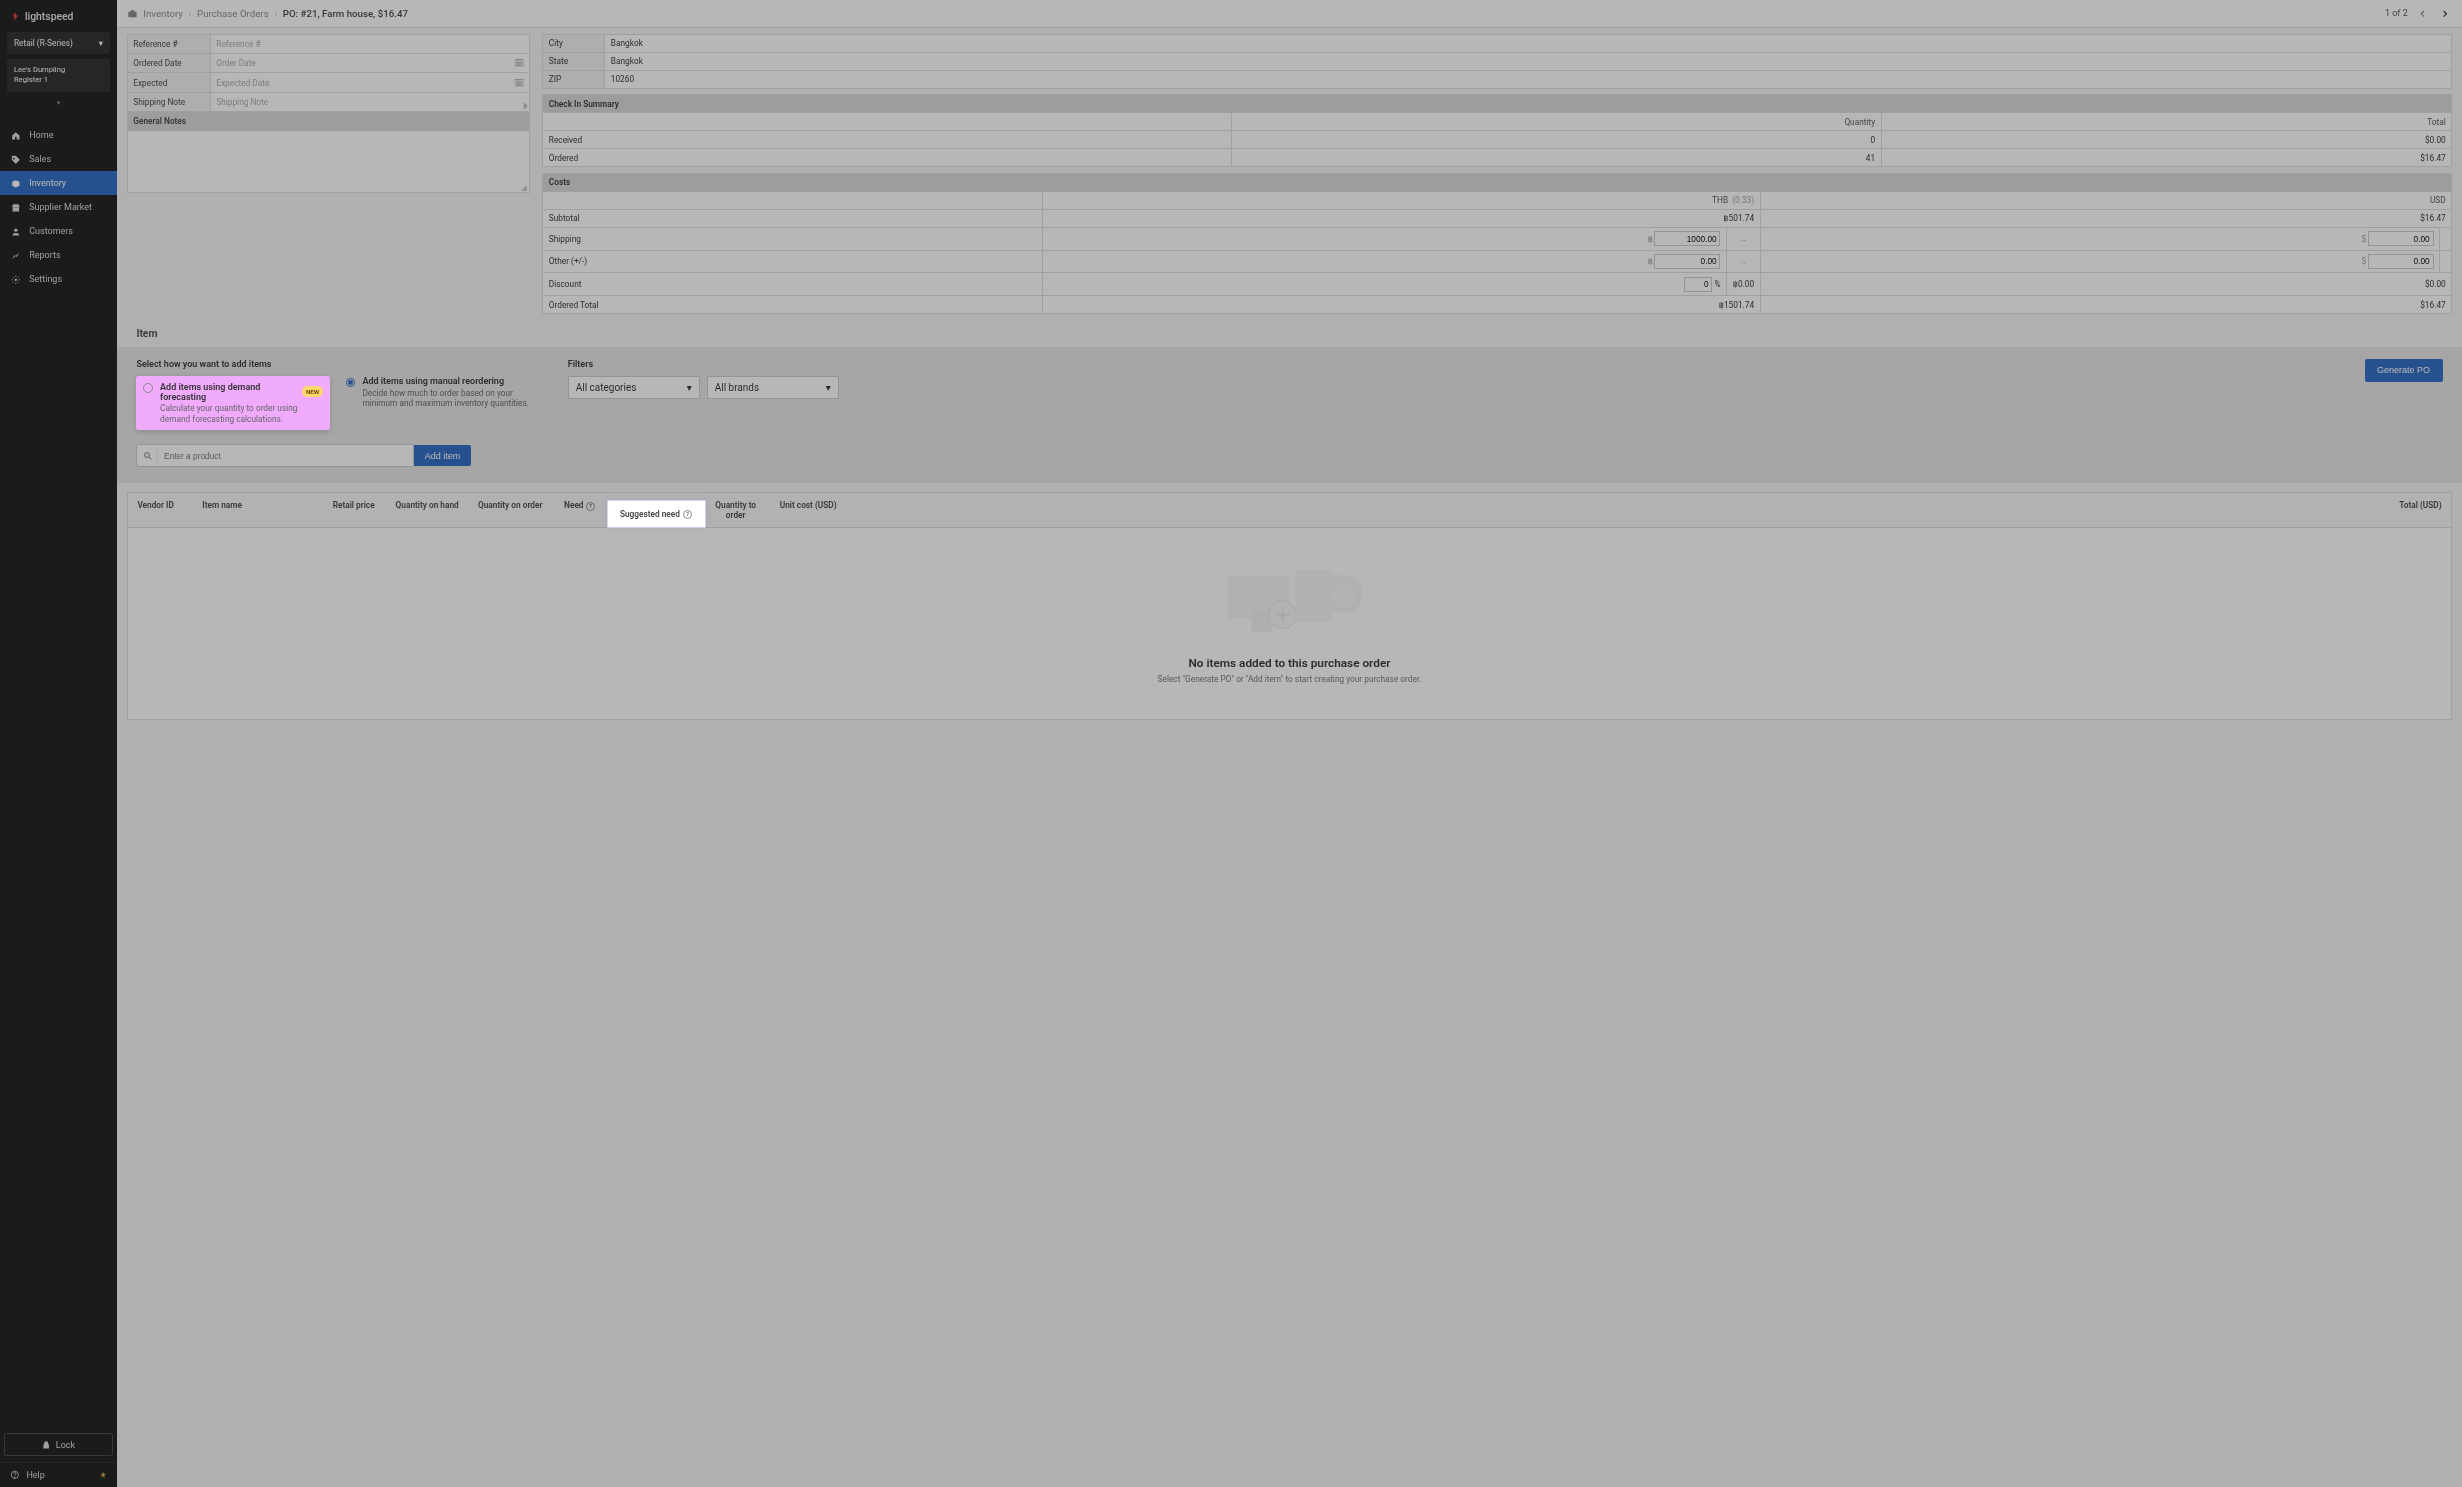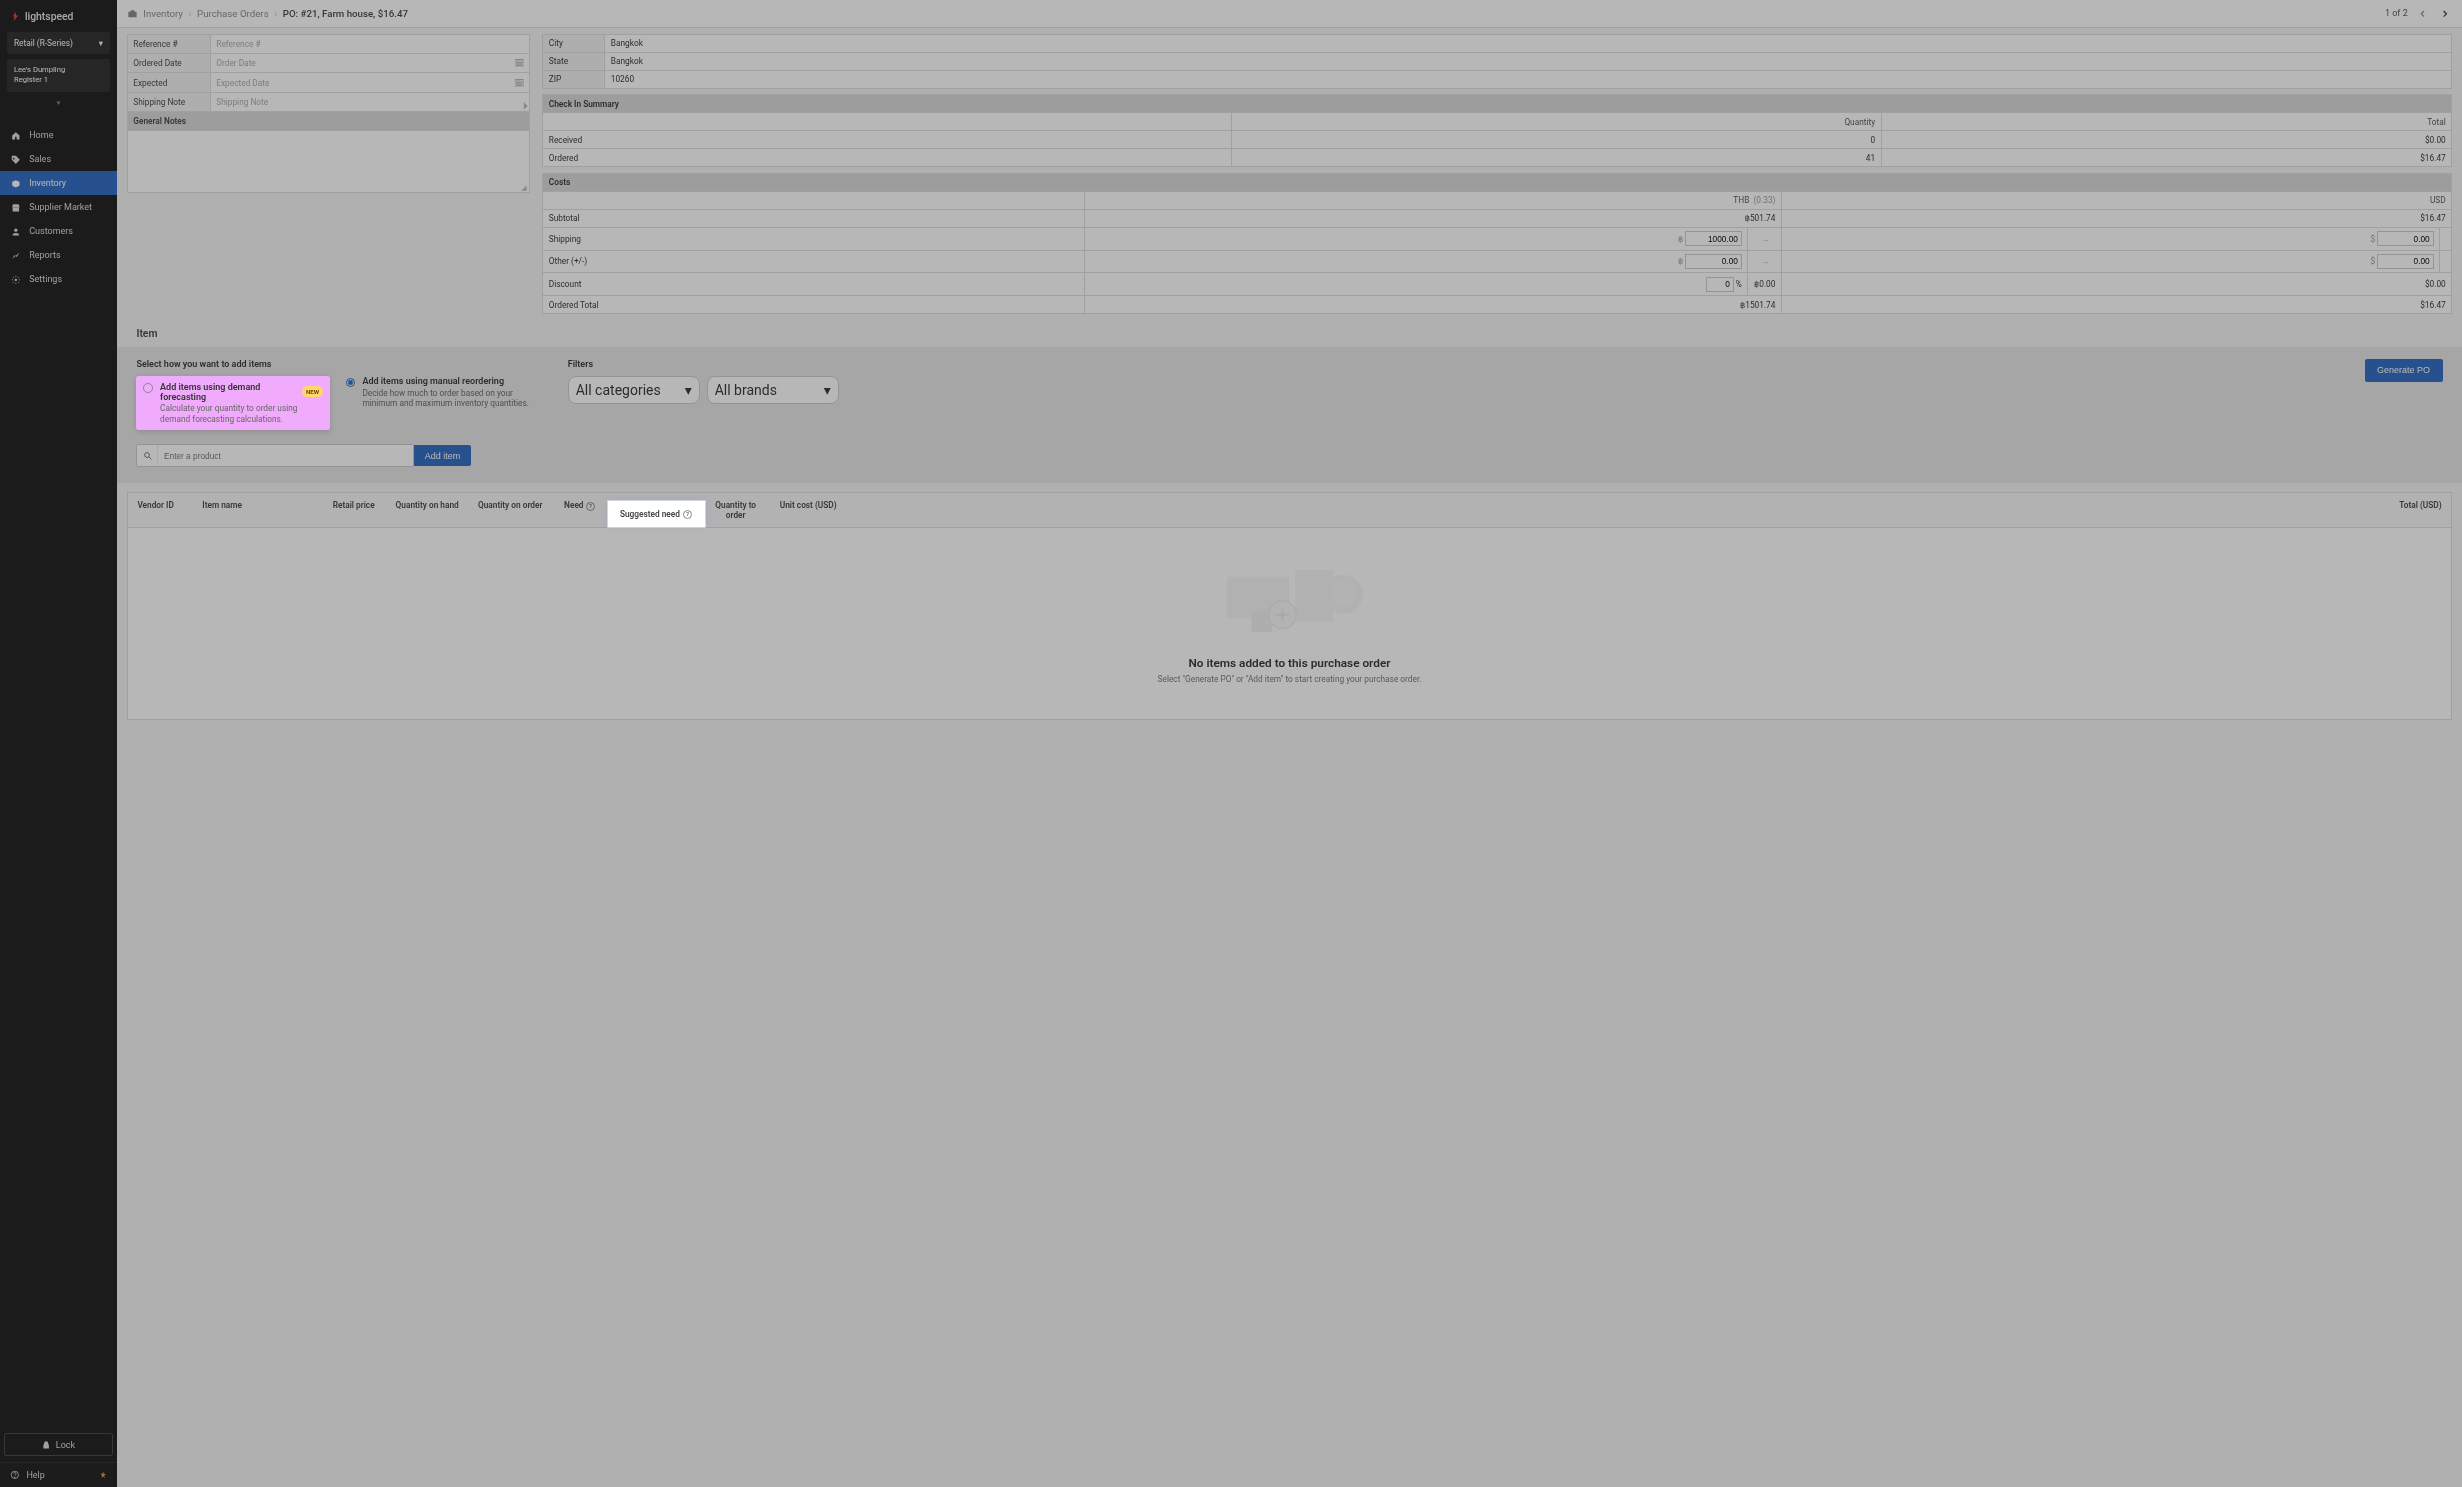--- a/index.html
+++ b/index.html
@@ -55,21 +55,21 @@
 .addr-table { width:100%; border-collapse:collapse; margin-bottom: 5.6px;}
 .addr-table td { border:0.7px solid #ddd; padding:3.5px 5.6px; font-size:8.3px; background:#fff;}
 .addr-table td.label { background:#f2f2f2; width:62px; }
 
 .summary-table { width:100%; border-collapse:collapse; }
 .summary-table td, .summary-table th { border:0.7px solid #ddd; padding:3.5px 5.6px; font-size:8.3px; background:#fff;}
 .summary-table th { background:#d9d9d9; font-weight:600; text-align:left;}
 .summary-table .rhead { text-align:right; color:#555;}
 .summary-table td.num { text-align:right; }
 
-.costs-table td input { width:57px; text-align:right; border:0.7px solid #ccc; padding:1.4px 2.8px; font-size:8.3px;}
+.costs-table td input { width:66px; text-align:right; border:0.7px solid #ccc; padding:1.4px 2.8px; font-size:8.3px;}
 .arrow { color:#999; padding:0 2.8px;}
 .currency-prefix { color:#999; margin-right:1.4px;}
 
 
 .section-heading { font-size:10.4px; font-weight:600; padding: 12.5px 19.4px 7px; color:#444;}
 .grey-panel { background:#e6e6e6; padding: 12.5px 19.4px 15.3px; }
 .panel-row { display:flex; gap: 28px; align-items:flex-start;}
 .select-heading { font-weight:600; margin-bottom:7px; font-size:9px;}
 .radio-group { display:flex; gap: 15.3px; }
 .radio-option { display:flex; gap:7px; align-items:flex-start; max-width:194px;}
@@ -77,21 +77,21 @@
 .radio-circle { width:9.7px; height:9.7px; border:1.4px solid #888; border-radius:50%; margin-top:1.4px; flex-shrink:0; position:relative;}
 .radio-circle.selected { border-color:#2b68c5;}
 .radio-circle.selected::after { content:""; position:absolute; inset:1.4px; background:#2b68c5; border-radius:50%;}
 .radio-title { font-weight:600; font-size:9px; display:flex; align-items:center; gap:4.2px;}
 .new-badge { background:#ffd76a; color:#6b4a00; font-size:6.2px; font-weight:700; padding:1.4px 4.2px; border-radius:5.6px;}
 .radio-desc { color:#666; font-size:8.3px; margin-top:1.4px; line-height:1.3;}
 
 .filters-block { flex:1;}
 .filters-label { font-weight:600; margin-bottom:7px; font-size:9px;}
 .filter-selects { display:flex; gap:7px;}
-.sel { background:#fff; border:0.7px solid #ccc; border-radius:8px; padding:4.9px 7px; min-width:132px; display:flex; justify-content:space-between; align-items:center; font-size:14px; cursor:pointer;}
+.sel { background:#fff; border:0.7px solid #ccc; border-radius:1px; padding:4.9px 7px; min-width:132px; display:flex; justify-content:space-between; align-items:center; font-size:10px; cursor:pointer;}
 .gen-po-btn { background:#2b68c5; color:#fff; border:none; border-radius:2.1px; padding:6.2px 12.5px; font-size:9px; cursor:pointer;}
 
 .add-item-row { margin-top:14px; display:flex; align-items:center;}
 .search-wrap { display:flex; border:0.7px solid #ccc; border-radius:2.1px; overflow:hidden; background:#fff; width:278px;}
 .search-icon-box { width:21px; display:flex; align-items:center; justify-content:center; color:#888; border-right:0.7px solid #eee;}
 .search-input { flex:1; border:none; padding:5.6px; font-size:8.3px; outline:none;}
 .add-item-btn { background:#2b68c5; color:#fff; border:none; padding:5.6px 11px; font-size:9px; border-radius:0 2.1px 2.1px 0; margin-left:-0.7px; cursor:pointer;}
 
 
 .items-header { display:flex; border:0.7px solid #ddd; background:#f8f8f8; margin: 9.7px 9.7px 0; }

